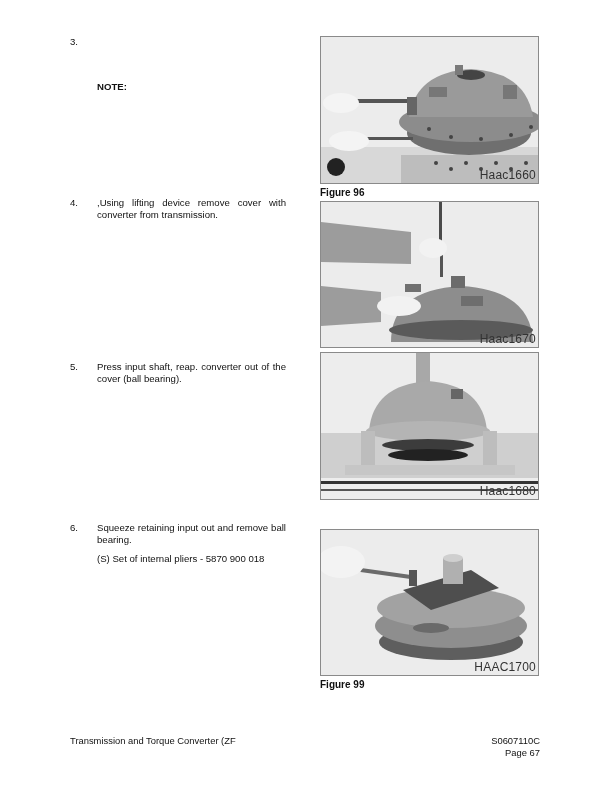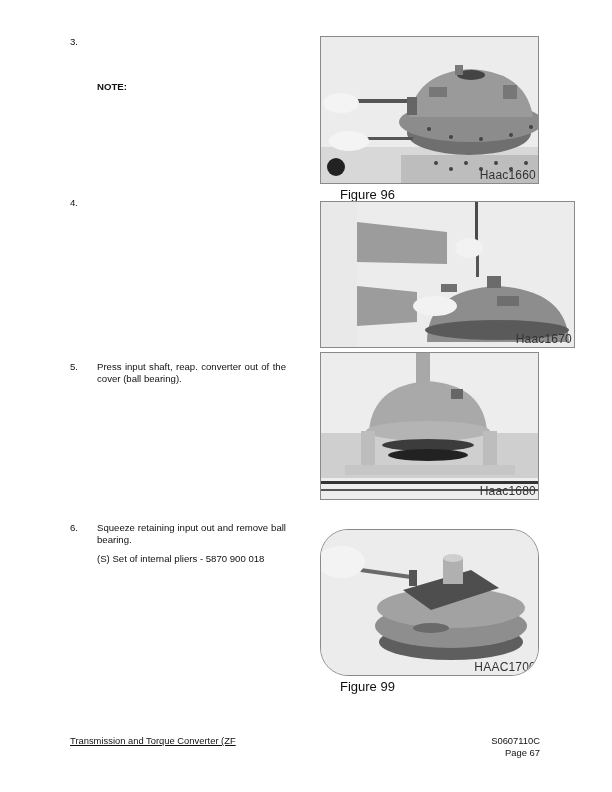--- a/index.html
+++ b/index.html
@@ -70,46 +70,46 @@
     }
     .photo-id {
       position: absolute;
       right: 2px;
       bottom: 1px;
       font-size: 12px;
       color: #333;
       letter-spacing: 0.2px;
     }
     .caption {
-      font-size: 13px;
-      font-weight: normal;
+      font-size: 10px;
+      font-weight: bold;
       margin-top: 3px;
-      margin-left: 20px;
     }
     .footer {
       position: absolute;
       top: 735px;
       font-size: 9.4px;
       line-height: 11.5px;
     }
-    .footer-left { left: 70px; width: 230px; text-decoration: underline; }
+    .footer-left { left: 70px; width: 230px; }
     .footer-right { right: 72px; text-align: right; }
   </style>
 </head>
 <body>
 
 <div class="step" style="top:36px;">
   <span class="num">3.</span>
   <div class="note">
     <span class="note-label">NOTE:</span>
   </div>
 </div>
 
 <div class="step" style="top:197px;">
   <span class="num">4.</span>
+  <div class="body">,Using lifting device remove cover with converter from transmission.</div>
 </div>
 
 <div class="step" style="top:361px;">
   <span class="num">5.</span>
   <div class="body">Press input shaft, reap. converter out of the cover (ball bearing).</div>
 </div>
 
 <div class="step" style="top:522px;">
   <span class="num">6.</span>
   <div class="body">Squeeze retaining input out and remove ball bearing.</div>
@@ -149,21 +149,21 @@
           <circle cx="190" cy="98" r="2"></circle>
           <circle cx="210" cy="90" r="2"></circle>
       </g>
     </svg>
     <span class="photo-id">Haac1660</span>
   </div>
   <div class="caption">Figure 96</div>
 </div>
 
 <div class="figure" style="top:201px;">
-  <div class="photo" style="height:145px;padding-left:36px;" title="Attaching eye bolt lifting device to converter cover">
+  <div class="photo" style="height:145px;" title="Attaching eye bolt lifting device to converter cover">
     <svg width="217" height="145" viewBox="0 0 217 145">
       <rect width="217" height="145" fill="#ececec"></rect>
       <path d="M70 140 Q70 88 140 84 Q210 88 212 140 Z" fill="#8d8d8d"></path>
       <ellipse cx="140" cy="128" rx="72" ry="10" fill="#5a5a5a"></ellipse>
       <rect x="84" y="82" width="16" height="8" fill="#707070"></rect>
       <rect x="130" y="74" width="14" height="12" fill="#6b6b6b"></rect>
       <rect x="140" y="94" width="22" height="10" fill="#6e6e6e"></rect>
       <rect x="118" y="0" width="3" height="45" fill="#4a4a4a"></rect>
       <rect x="119" y="45" width="3" height="30" fill="#555"></rect>
       <path d="M0 20 L90 30 L90 62 L0 60 Z" fill="#9c9c9c"></path>
@@ -190,21 +190,21 @@
       <rect x="162" y="78" width="14" height="40" fill="#bdbdbd"></rect>
       <rect x="24" y="112" width="170" height="10" fill="#c6c6c6"></rect>
       <rect x="0" y="128" width="217" height="3" fill="#333"></rect>
       <rect x="0" y="136" width="217" height="2" fill="#555"></rect>
     </svg>
     <span class="photo-id">Haac1680</span>
   </div>
 </div>
 
 <div class="figure" style="top:529px;">
-  <div class="photo" style="height:145px;border-radius:28px;" title="Removing retaining ring and ball bearing with internal pliers">
+  <div class="photo" style="height:145px;" title="Removing retaining ring and ball bearing with internal pliers">
     <svg width="217" height="145" viewBox="0 0 217 145">
       <rect width="217" height="145" fill="#ececec"></rect>
       <ellipse cx="130" cy="112" rx="72" ry="18" fill="#5e5e5e"></ellipse>
       <ellipse cx="130" cy="96" rx="76" ry="22" fill="#8e8e8e"></ellipse>
       <ellipse cx="130" cy="78" rx="74" ry="20" fill="#a2a2a2"></ellipse>
       <path d="M82 60 L150 40 L178 58 L110 80 Z" fill="#4e4e4e"></path>
       <rect x="122" y="28" width="20" height="26" fill="#b0b0b0"></rect>
       <ellipse cx="132" cy="28" rx="10" ry="4" fill="#cfcfcf"></ellipse>
       <rect x="40" y="38" width="56" height="4" fill="#6a6a6a" transform="rotate(8 40 38)"></rect>
       <rect x="88" y="40" width="8" height="16" fill="#555"></rect>

